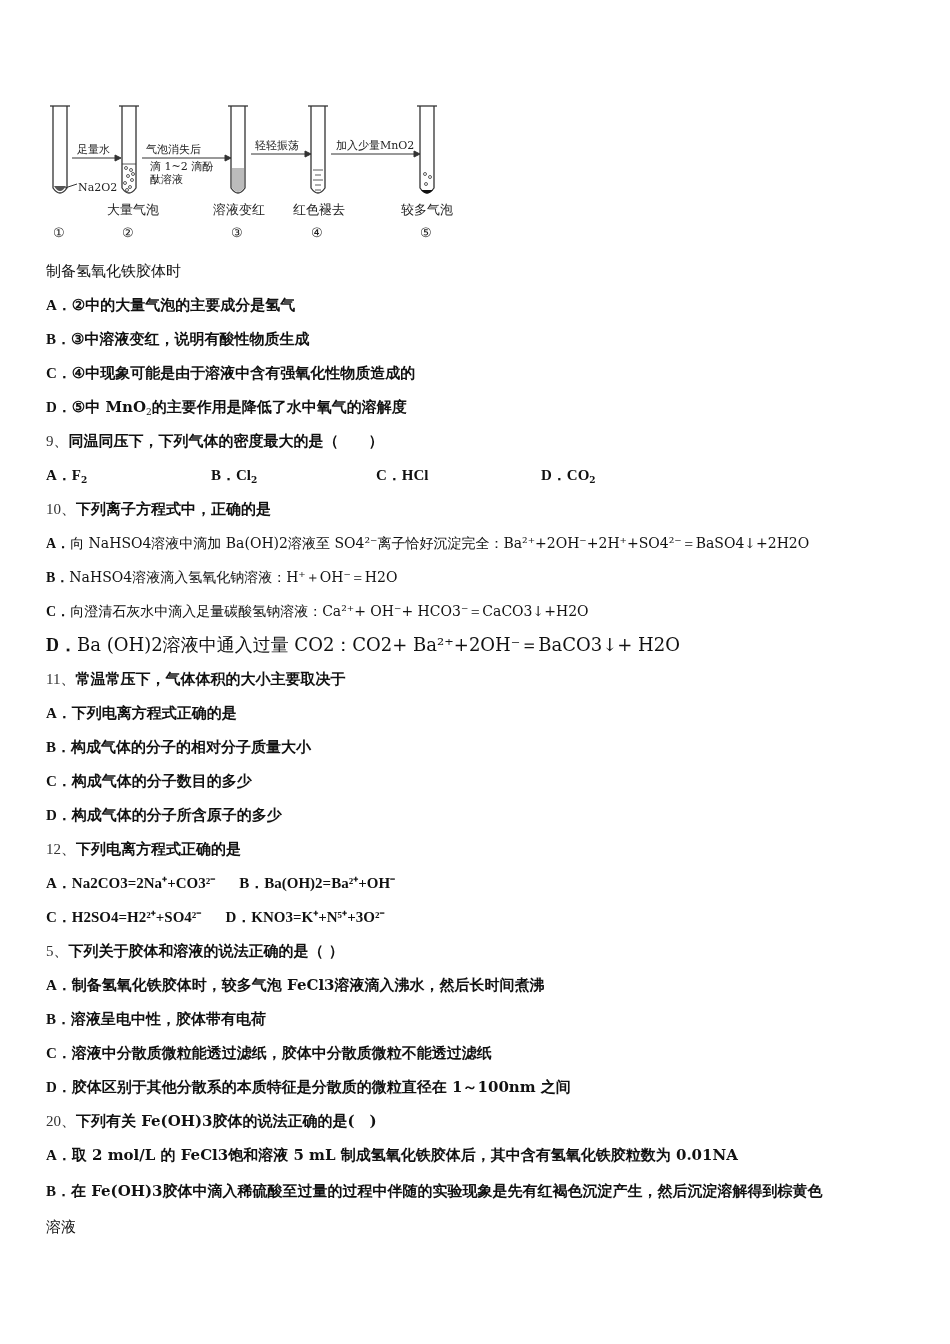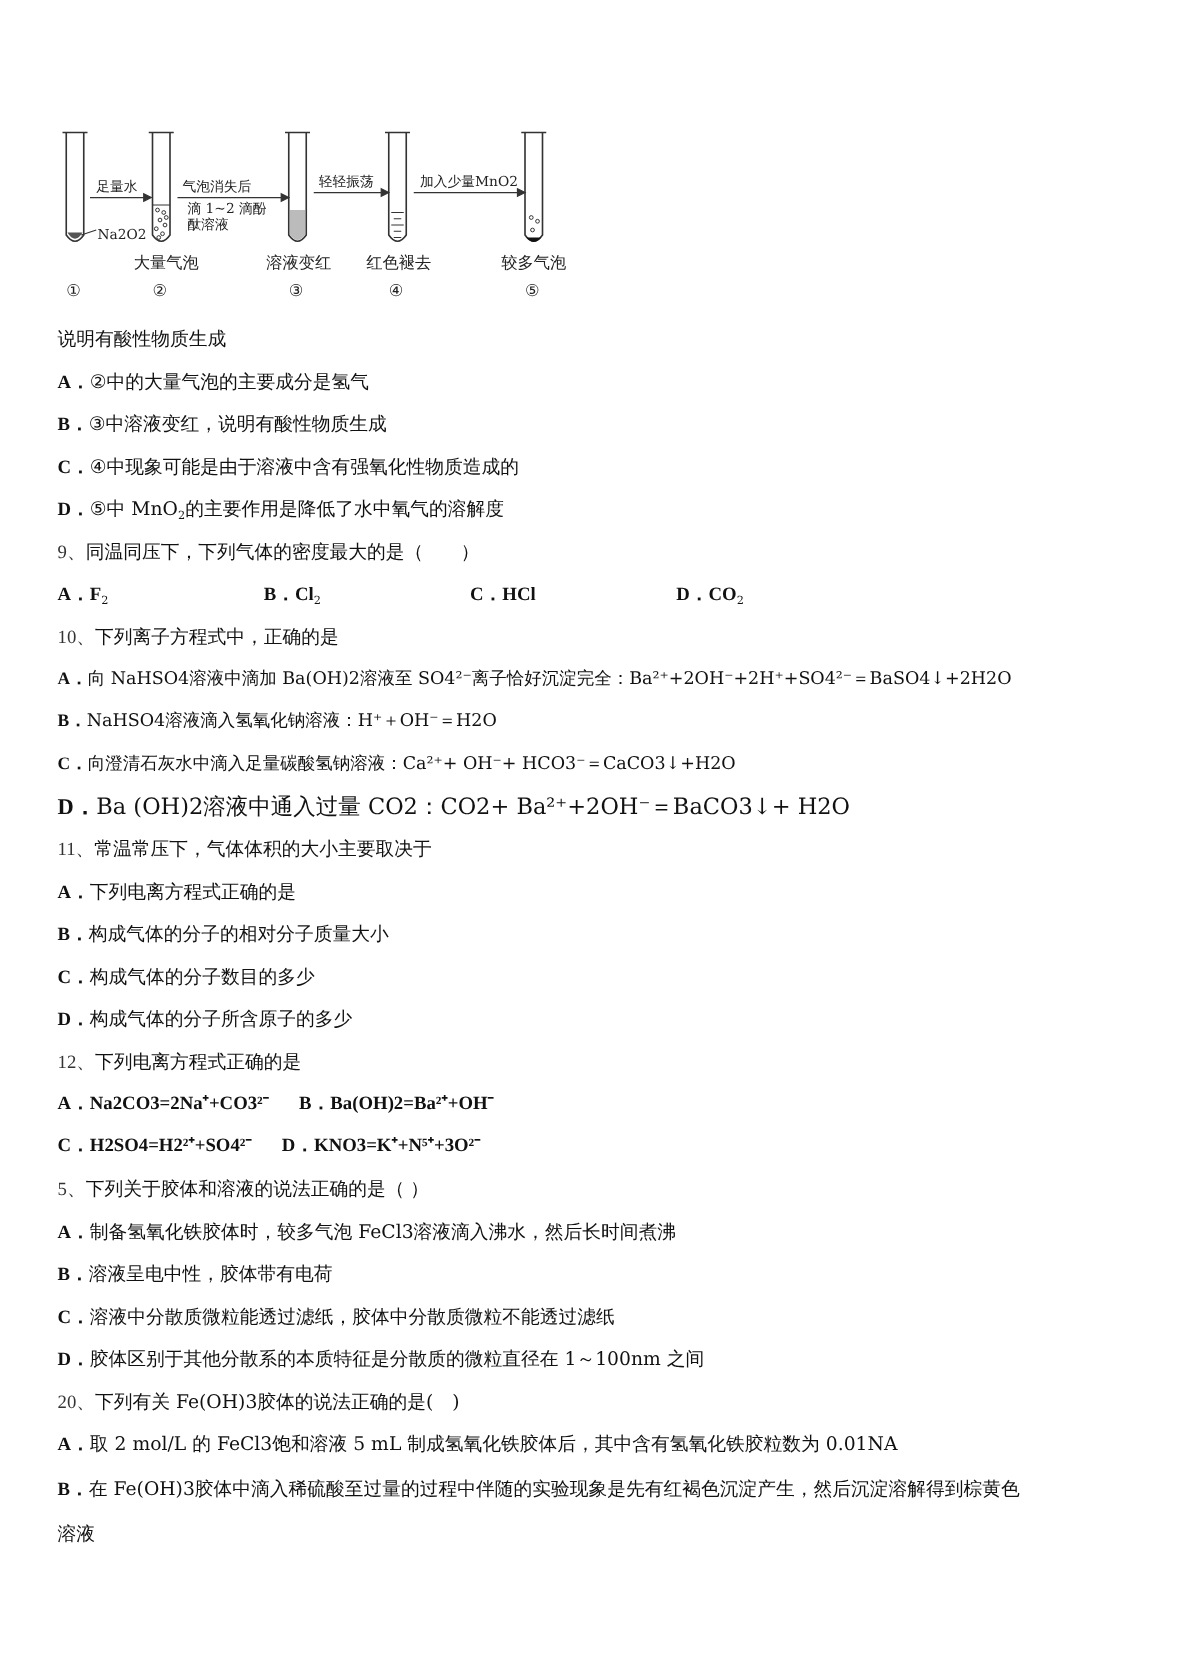--- a/index.html
+++ b/index.html
@@ -1,20 +1,20 @@
 <!DOCTYPE html>
 <html><head>
 <meta charset="utf-8">
 <style>
   html, body { margin:0; padding:0; background:#ffffff; }
   body { width:950px; height:1344px; position:relative; overflow:hidden;
          font-family:"DejaVu Serif", "Liberation Serif", serif; color:#111; }
   .diagram { position:absolute; left:45px; top:100px; width:430px; height:145px; }
   .line { position:absolute; left:46px; font-size:15px; line-height:20px; white-space:nowrap; }
-  .b { font-weight:normal; }
+  .b { font-weight:bold; }
   .opt { font-family:"Liberation Serif", serif; font-weight:bold; }
   .num { font-family:"Liberation Serif", serif; font-weight:normal; color:#333; }
   sub { font-size:9px; vertical-align:-3px; line-height:0; }
   .tab { display:inline-block; }
 </style>
 </head>
 <body>
 
 <svg class="diagram" viewBox="0 0 430 145" width="430" height="145">
   <g stroke="#333" stroke-width="1.3" fill="none">
@@ -90,21 +90,21 @@
     <text x="248" y="114" font-size="13">红色褪去</text>
     <text x="356" y="114" font-size="13">较多气泡</text>
     <text x="8" y="137" font-size="13">①</text>
     <text x="77" y="137" font-size="13">②</text>
     <text x="186" y="137" font-size="13">③</text>
     <text x="266" y="137" font-size="13">④</text>
     <text x="375" y="137" font-size="13">⑤</text>
   </g>
 </svg>
 
-<div class="line" style="top:261px">说明有酸性物质生成</div>
+<div class="line" style="top:261px">制备氢氧化铁胶体时</div>
 <div class="line" style="top:295px"><span class="opt">A．</span><span class="b">②中的大量气泡的主要成分是氢气</span></div>
 <div class="line" style="top:329px"><span class="opt">B．</span><span class="b">③中溶液变红，说明有酸性物质生成</span></div>
 <div class="line" style="top:363px"><span class="opt">C．</span><span class="b">④中现象可能是由于溶液中含有强氧化性物质造成的</span></div>
 <div class="line" style="top:397px"><span class="opt">D．</span><span class="b">⑤中 MnO</span><sub>2</sub><span class="b">的主要作用是降低了水中氧气的溶解度</span></div>
 
 <div class="line" style="top:431px"><span class="num">9、</span><span class="b">同温同压下，下列气体的密度最大的是（　　）</span></div>
 <div class="line" style="top:465px">
   <span class="tab" style="width:165px"><span class="opt">A．</span><span class="opt">F</span><sub class="b">2</sub></span><span class="tab" style="width:165px"><span class="opt">B．</span><span class="opt">Cl</span><sub class="b">2</sub></span><span class="tab" style="width:165px"><span class="opt">C．</span><span class="opt">HCl</span></span><span class="tab"><span class="opt">D．</span><span class="opt">CO</span><sub class="b">2</sub></span>
 </div>
 

